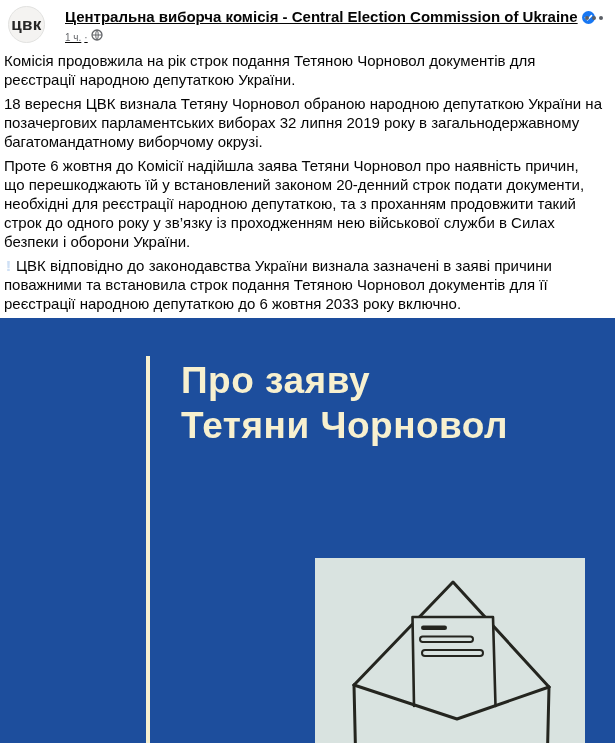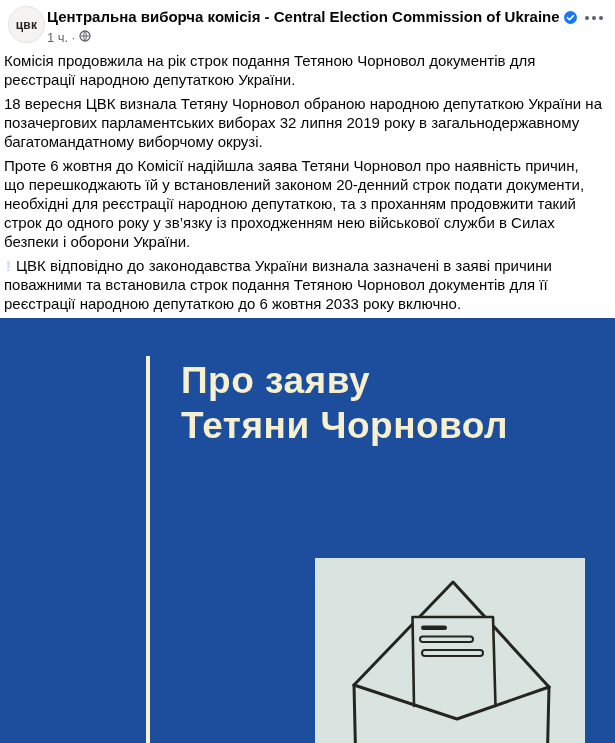--- a/index.html
+++ b/index.html
@@ -8,26 +8,26 @@
     font-family:"Liberation Sans","DejaVu Sans",sans-serif;
     color:#050505;position:relative;display:flex;flex-direction:column;
   }
   
   .header{display:flex;align-items:flex-start;padding:6px 10px 0 8px;}
   .avatar{
     width:37px;height:37px;border-radius:50%;background:#f4f3f1;
     border:1px solid #e2e2e0;box-sizing:border-box;flex:0 0 auto;
     display:flex;align-items:center;justify-content:center;cursor:pointer;
   }
-  .avatar span{font-size:12px;font-weight:bold;color:#262626;letter-spacing:.3px;}
-  .hmeta{margin-left:2px;flex:1 1 auto;min-width:0;padding-top:1px;}
+  .avatar span{font-size:17px;font-weight:bold;color:#262626;letter-spacing:.3px;}
+  .hmeta{margin-left:20px;flex:1 1 auto;min-width:0;padding-top:1px;text-decoration:underline;}
   .name-row{font-size:15px;font-weight:bold;color:#050505;line-height:19px;white-space:nowrap;}
   .name-row .name{cursor:pointer;}
   .badge{display:inline-block;vertical-align:-2px;margin-left:4px;}
-  .time-row{font-size:13px;color:#65676b;line-height:17px;margin-top:1px;display:flex;align-items:center;gap:3px;}
+  .time-row{font-size:10px;color:#65676b;line-height:17px;margin-top:1px;display:flex;align-items:center;gap:3px;}
   .globe{display:inline-block;vertical-align:middle;}
   .menu{margin-left:auto;padding:10px 2px 6px 6px;display:flex;gap:3px;align-items:center;cursor:pointer;}
   .menu i{width:4px;height:4px;border-radius:50%;background:#5b5f66;display:block;}
   
   .body-text{padding:5px 12px 0 4px;font-size:15px;line-height:19px;color:#050505;}
   .body-text p{margin:0 0 5px 0;}
   .exclaim{
     color:var(--pale-exclaim,#cfe0f5);font-weight:bold;font-size:15px;
     display:inline-block;transform:scaleX(1.2);margin:0 5px 0 2px;
   }

